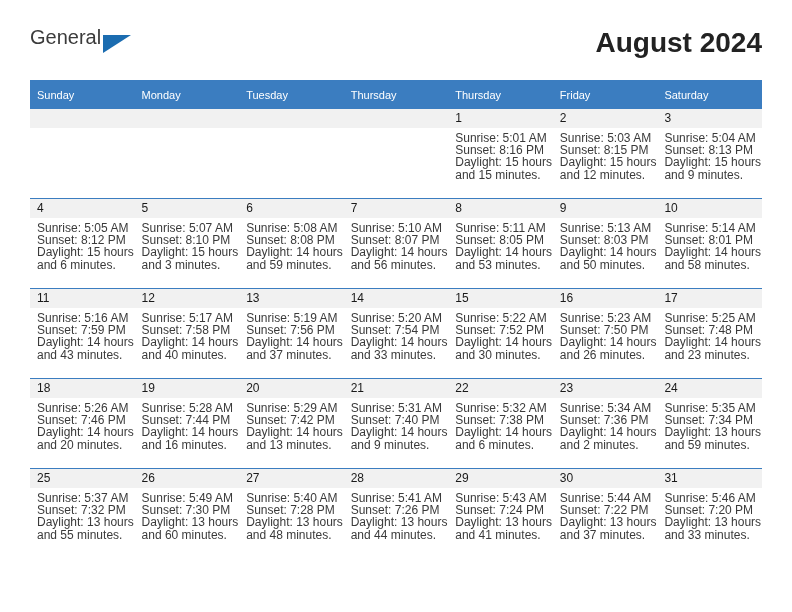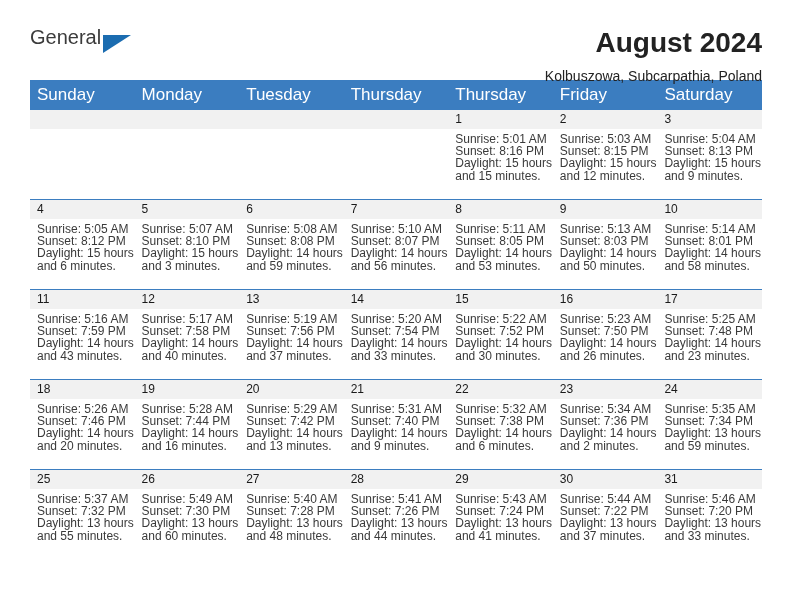--- a/index.html
+++ b/index.html
@@ -81,21 +81,21 @@
   
   .cal-table {
     width: 732px;
     border-collapse: collapse;
     table-layout: fixed;
     margin-top: 8px;
   }
   .cal-table th {
     background: #3b7dc0;
     color: #ffffff;
-    font-size: 17px;
+    font-size: 11px;
     font-weight: normal;
     text-align: left;
     padding: 5px 0 5px 7px;
     height: 19px;
     border: none;
   }
   .cal-table td {
     vertical-align: top;
     padding: 0;
     border-top: 1px solid #3b7dc0;
@@ -134,21 +134,20 @@
 
   <div class="topbar">
 
     <div class="brand">
       <span class="brand-general">General</span>
       <span class="brand-tri"></span>
     </div>
 
     <div class="titleblock">
       <div class="cal-title">August 2024</div>
-      <div class="cal-subtitle">Kolbuszowa, Subcarpathia, Poland</div>
     </div>
 
   </div>
 
   <table class="cal-table">
     <thead>
       <tr>
         <th>Sunday</th>
         <th>Monday</th>
         <th>Tuesday</th>

